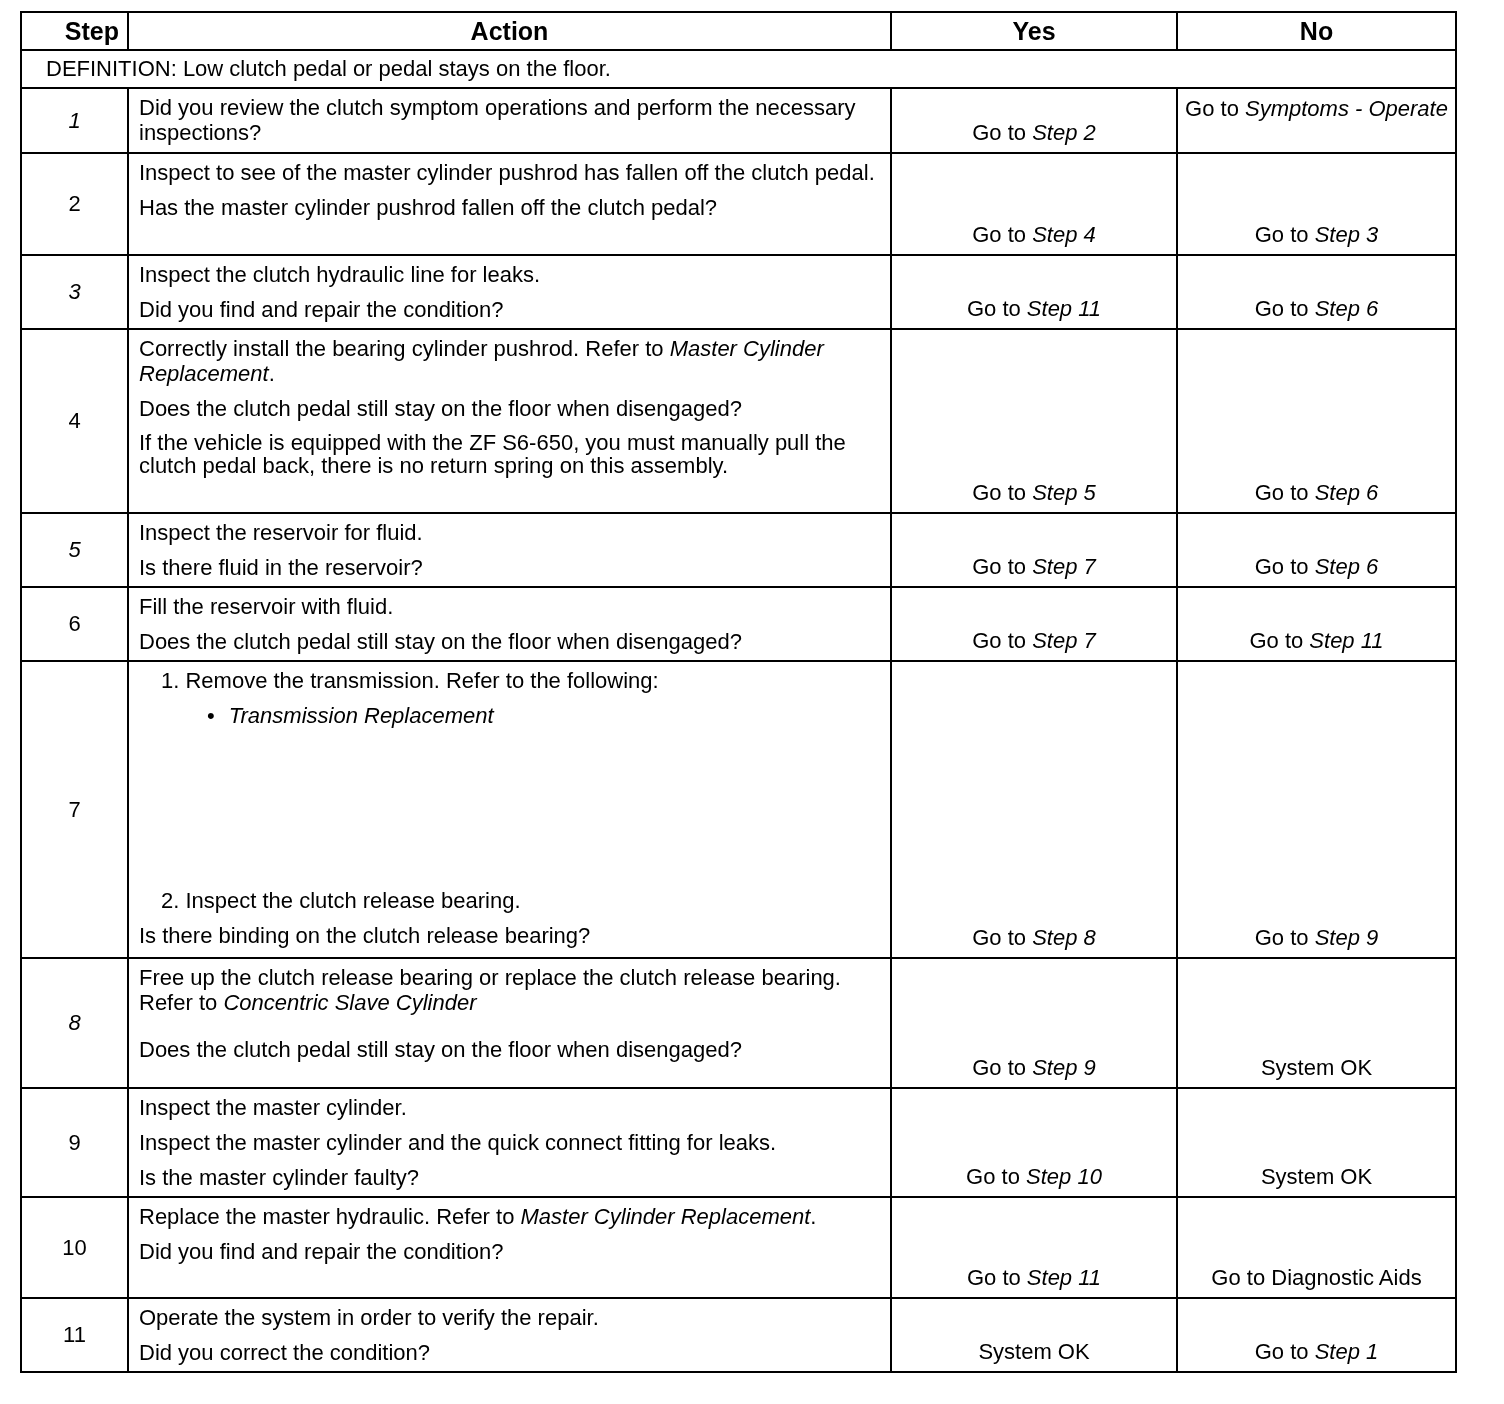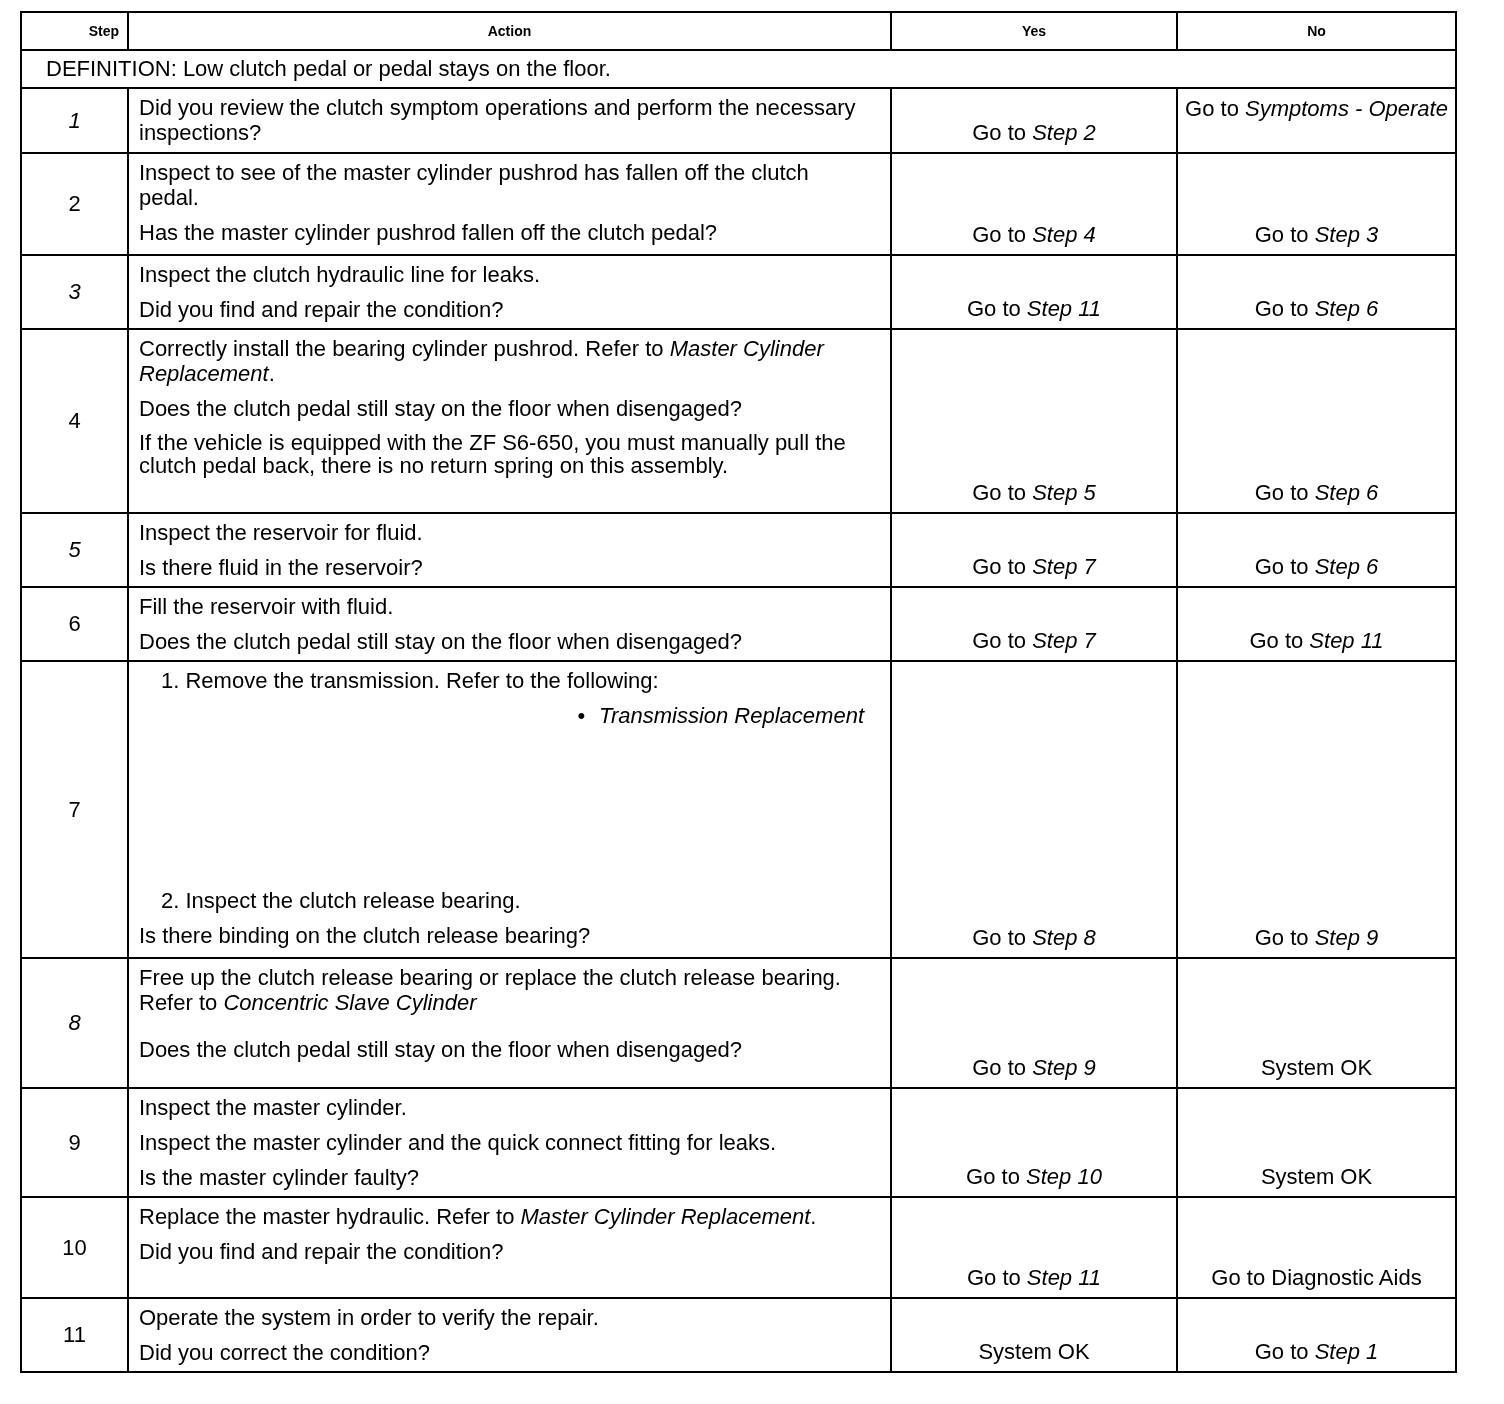--- a/index.html
+++ b/index.html
@@ -5,33 +5,33 @@
   html, body { margin: 0; padding: 0; background: #ffffff; }
   body { width: 1504px; height: 1404px; position: relative; overflow: hidden;
          font-family: "Liberation Sans", "DejaVu Sans", sans-serif; color: #000; }
   table.diag { position: absolute; left: 20px; top: 11px; width: 1435px;
                border-collapse: collapse; table-layout: fixed; font-size: 22px; }
   table.diag td, table.diag th { border: 2.5px solid #000; padding: 0; vertical-align: top; }
   col.c-step { width: 107px; }
   col.c-action { width: 763px; }
   col.c-yes { width: 286px; }
   col.c-no { width: 279px; }
-  th { font-weight: bold; font-size: 14px; height: 36px; vertical-align: middle !important; text-align: center; }
+  th { font-weight: bold; font-size: 25px; height: 36px; vertical-align: middle !important; text-align: center; }
   th.step-h { text-align: right; padding-right: 8px !important; }
   td.def { height: 36px; vertical-align: middle !important; padding-left: 24px !important; font-size: 22px; margin-left: 20px; }
   td.stepnum { text-align: center; vertical-align: middle !important; font-size: 22px; }
   td.stepnum.it { font-style: italic; }
   td.action { padding: 6px 10px 6px 10px !important; }
-  td.action .ln { line-height: 25px; margin: 0 16px 10px 0; }
+  td.action .ln { line-height: 25px; margin: 0 4px 10px 0; }
   td.action .ln:last-child { margin-bottom: 0; }
   td.res { text-align: center; vertical-align: bottom !important; padding-bottom: 6px !important; line-height: 27px; }
   td.res.top2 { vertical-align: top !important; padding-top: 6px !important; }
   em { font-style: italic; }
   .num-item { padding-left: 22px; }
-  .bullet-item { padding-left: 68px; text-align: right; }
+  .bullet-item { padding-left: 68px; }
   .bullet-item::before { content: "\2022"; margin-right: 14px; }
   .spacer { height: 150px; }
   .spacer8 { height: 12px; }
 </style>
 </head>
 <body>
 
 <table class="diag">
   <colgroup>
     <col class="c-step">

